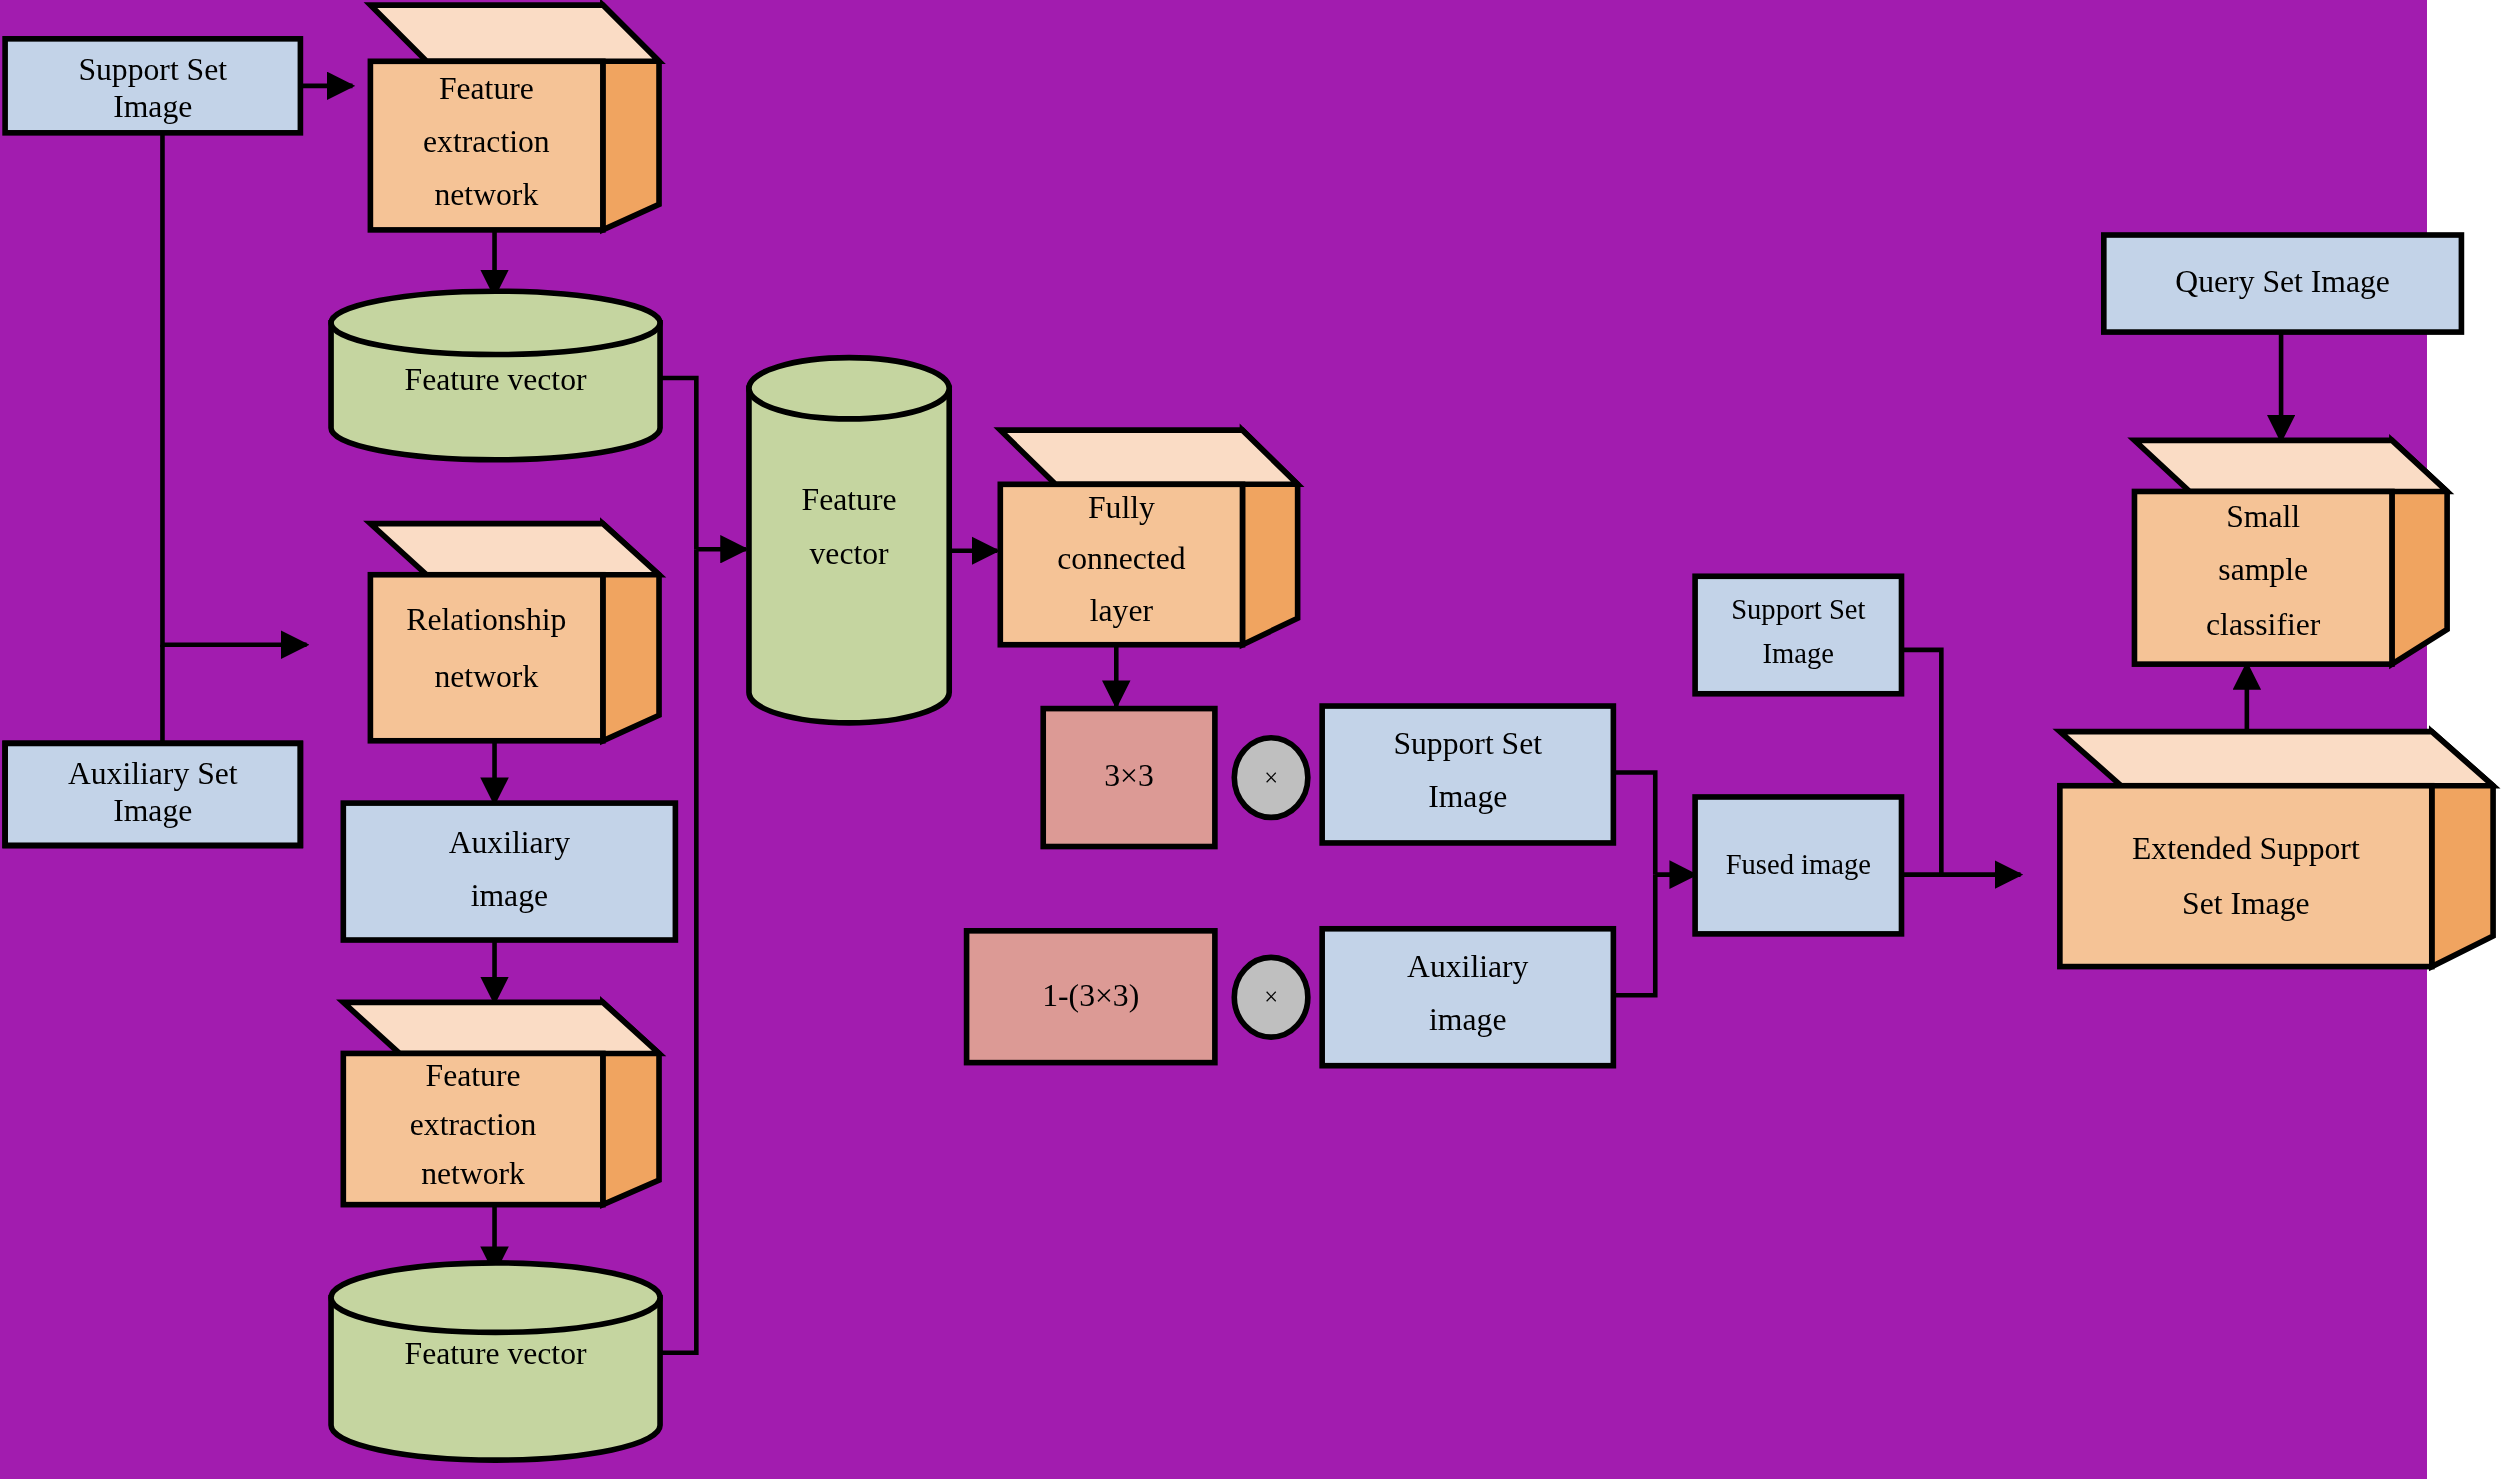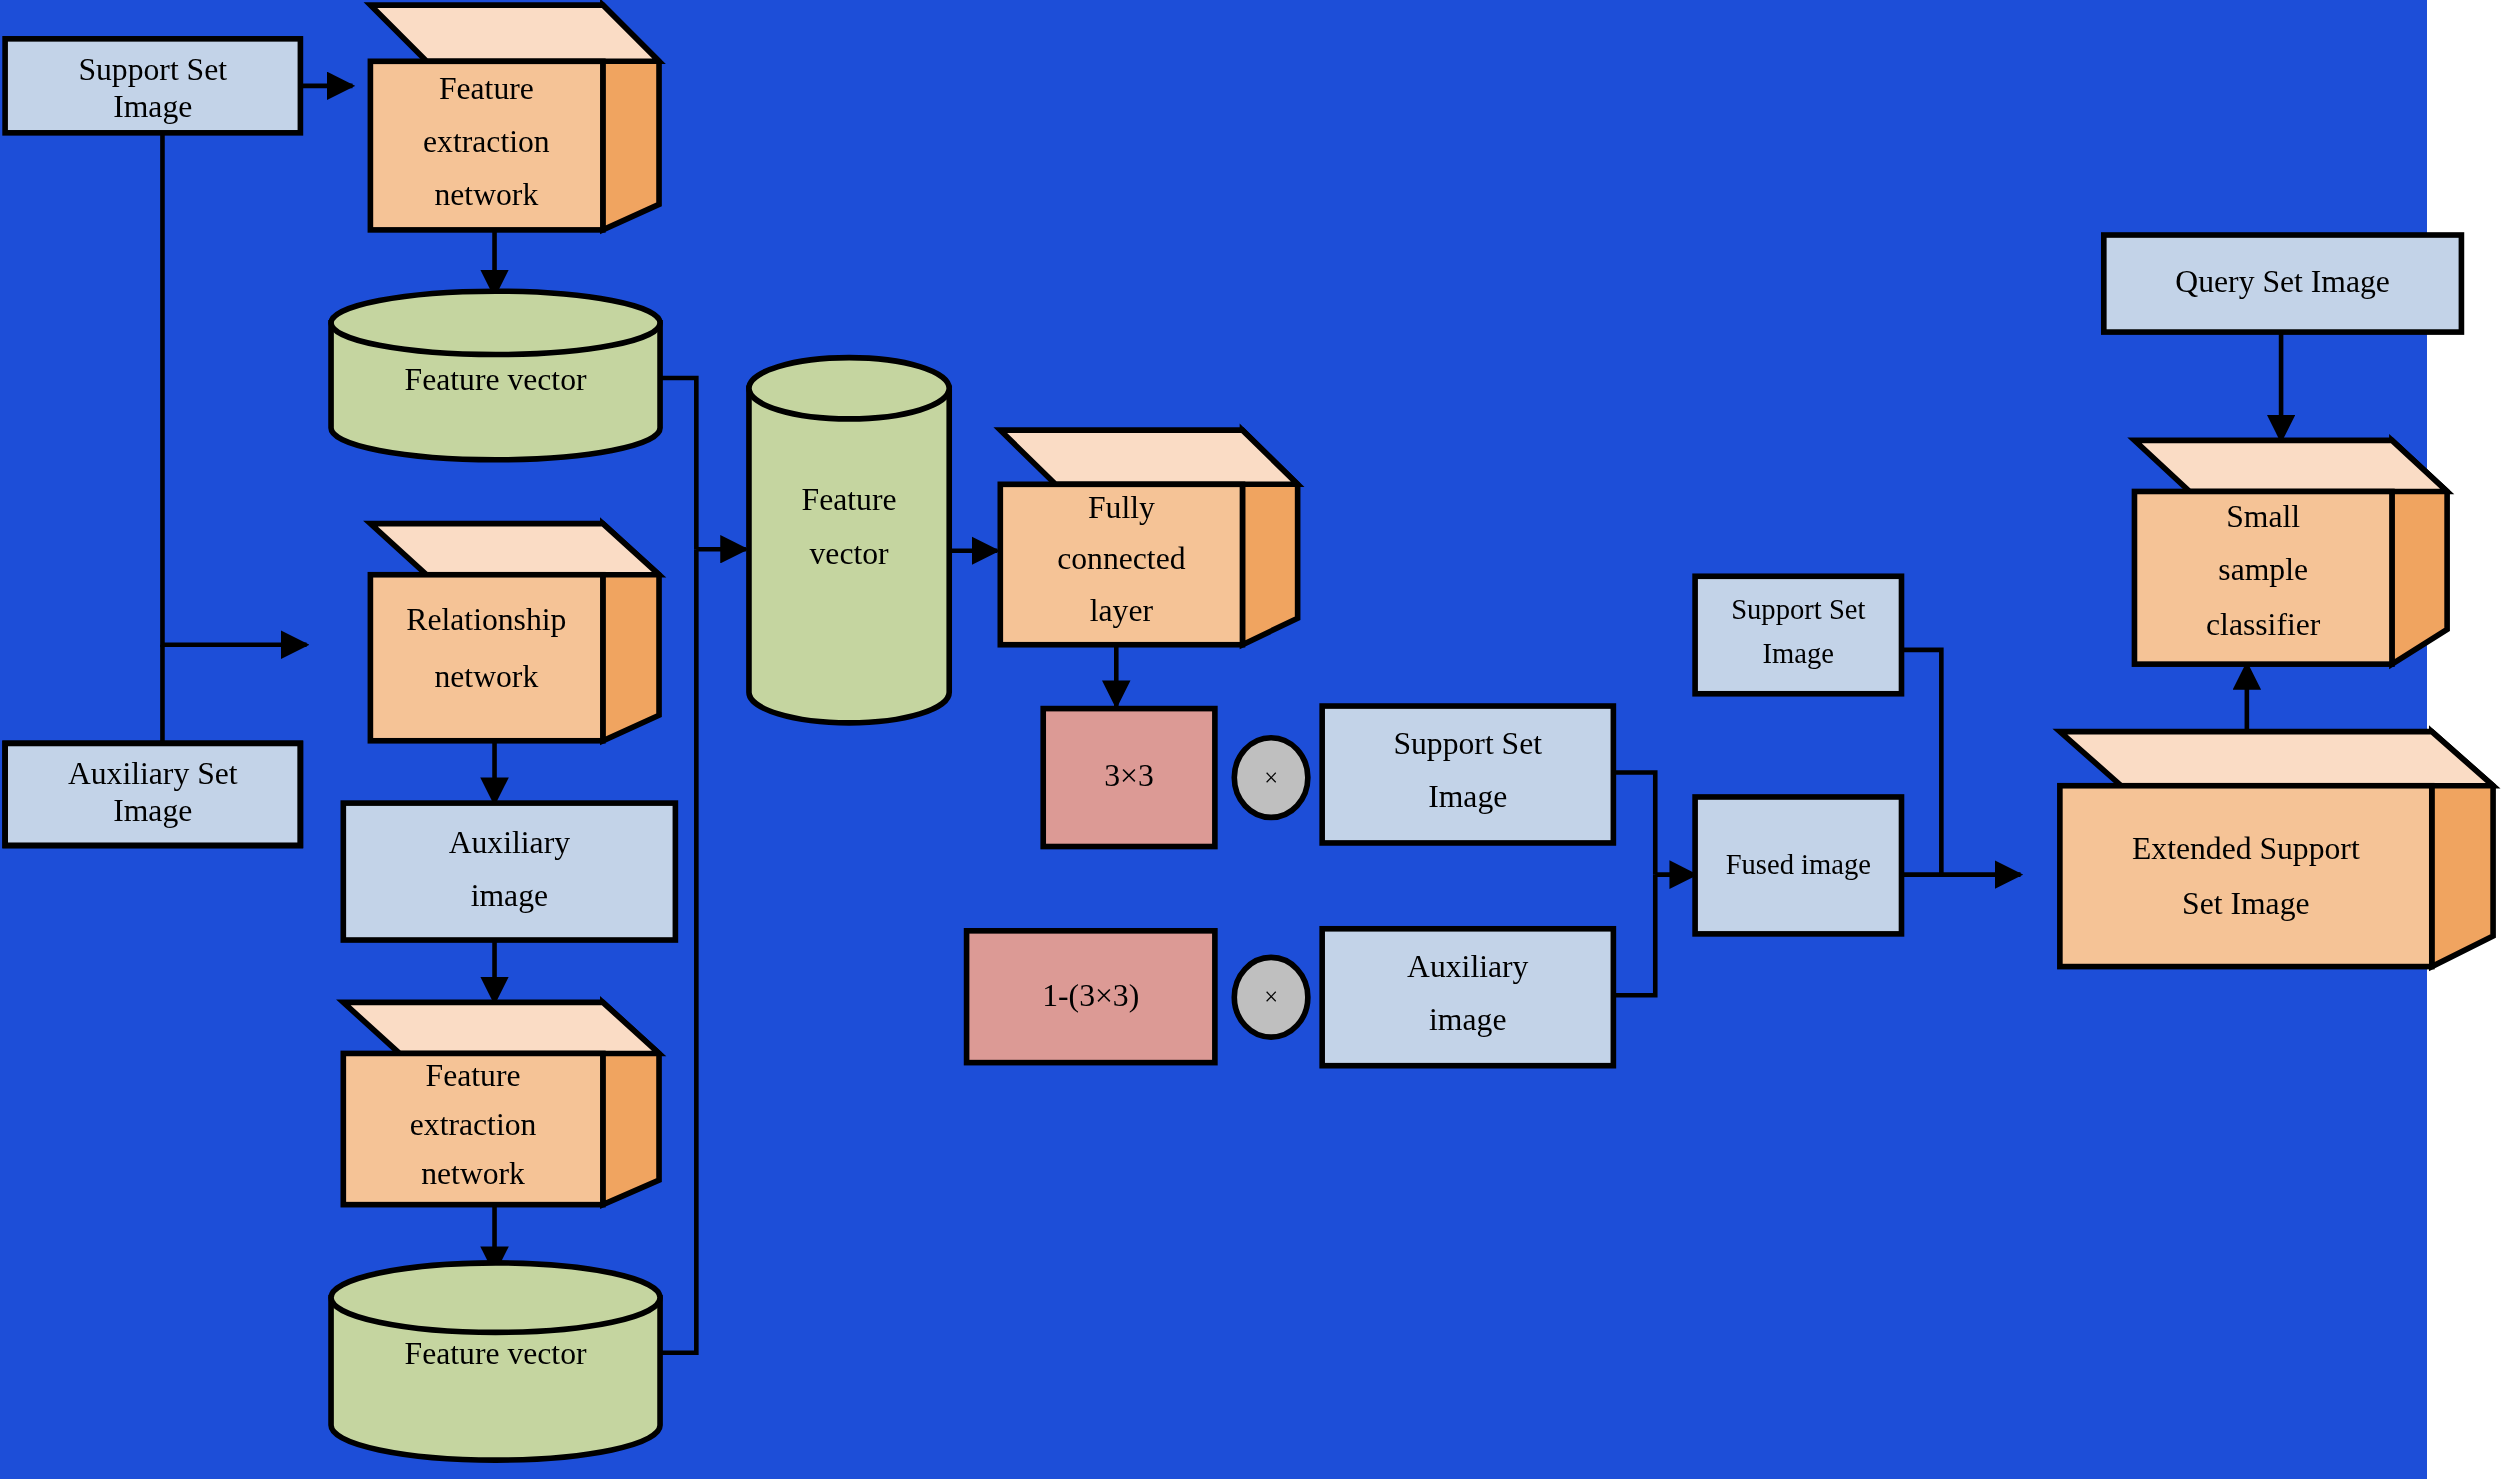--- a/index.html
+++ b/index.html
@@ -4,21 +4,21 @@
 <style>
   html, body {
     margin: 0;
     padding: 0;
     background: #ffffff;
   }
   #canvas-root {
     position: relative;
     width: 2427px;
     height: 1479px;
-    background: #1d4ed8;
+    background: #a21caf;
     font-family: "Liberation Serif", "DejaVu Serif", serif;
   }
   svg.diagram {
     display: block;
     width: 2512px;
     height: 1479px;
   }
   text {
     font-family: "Liberation Serif", "DejaVu Serif", serif;
     fill: #000000;

